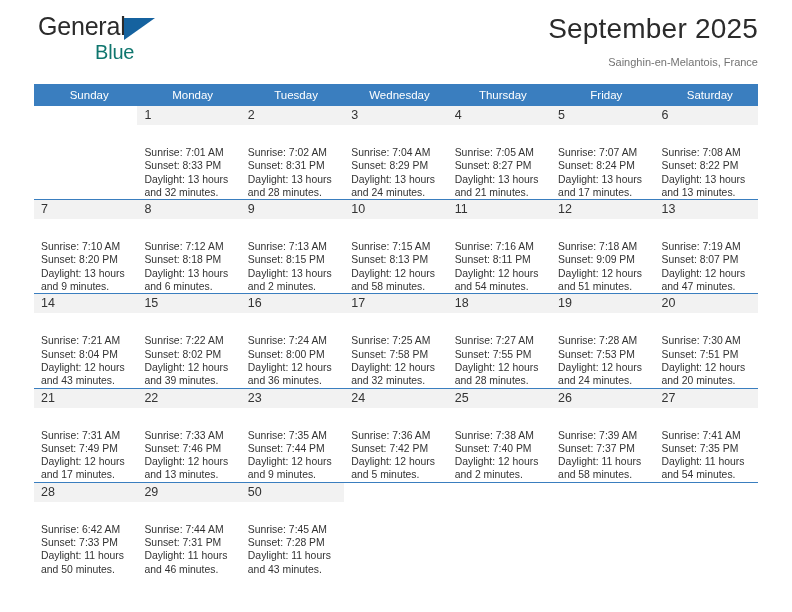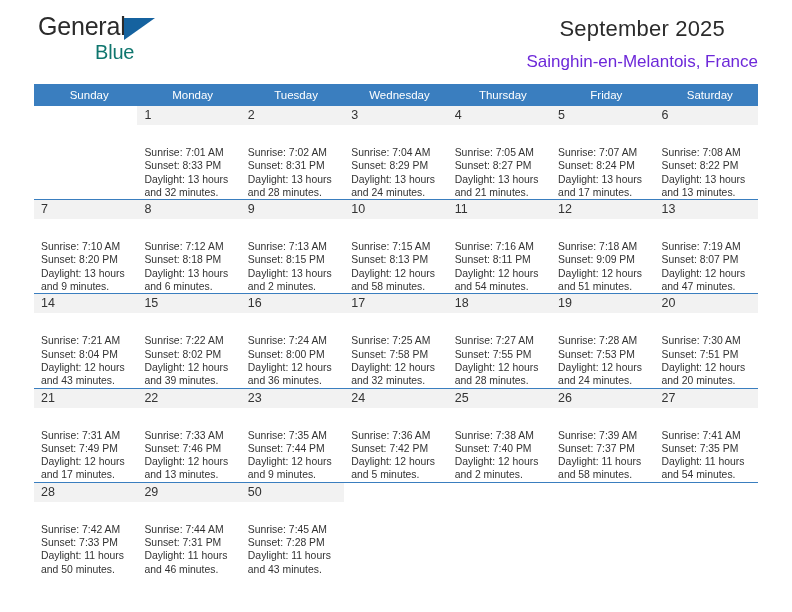--- a/index.html
+++ b/index.html
@@ -58,30 +58,29 @@
     width: 0;
     height: 0;
     border-left: 31px solid #15629f;
     border-bottom: 22px solid transparent;
   }
   .title-block {
     text-align: right;
     padding-top: 0px;
   }
   .cal-title {
-    font-size: 22px;
+    font-size: 28px;
     font-weight: normal;
     color: #2b2b2b;
     line-height: 34px;
     letter-spacing: 0.2px;
-    text-align: center;
   }
   .cal-subtitle {
-    font-size: 17px;
-    color: #6d28d9;
+    font-size: 11px;
+    color: #737373;
     line-height: 22px;
     padding-top: 5px;
   }
 
   
   .calendar {
     width: 724px;
     border-collapse: collapse;
     table-layout: fixed;
     margin-top: 6px;
@@ -410,21 +409,21 @@
               <div>Sunset: 7:35 PM</div>
               <div>Daylight: 11 hours</div>
               <div>and 54 minutes.</div>
             </div>
           </td>
         </tr>
         <tr class="week">
           <td>
             <div class="daynum">28</div>
             <div class="details">
-              <div>Sunrise: 7:42 AM</div>
+              <div>Sunrise: 6:42 AM</div>
               <div>Sunset: 7:33 PM</div>
               <div>Daylight: 11 hours</div>
               <div>and 50 minutes.</div>
             </div>
           </td>
           <td>
             <div class="daynum">29</div>
             <div class="details">
               <div>Sunrise: 7:44 AM</div>
               <div>Sunset: 7:31 PM</div>

